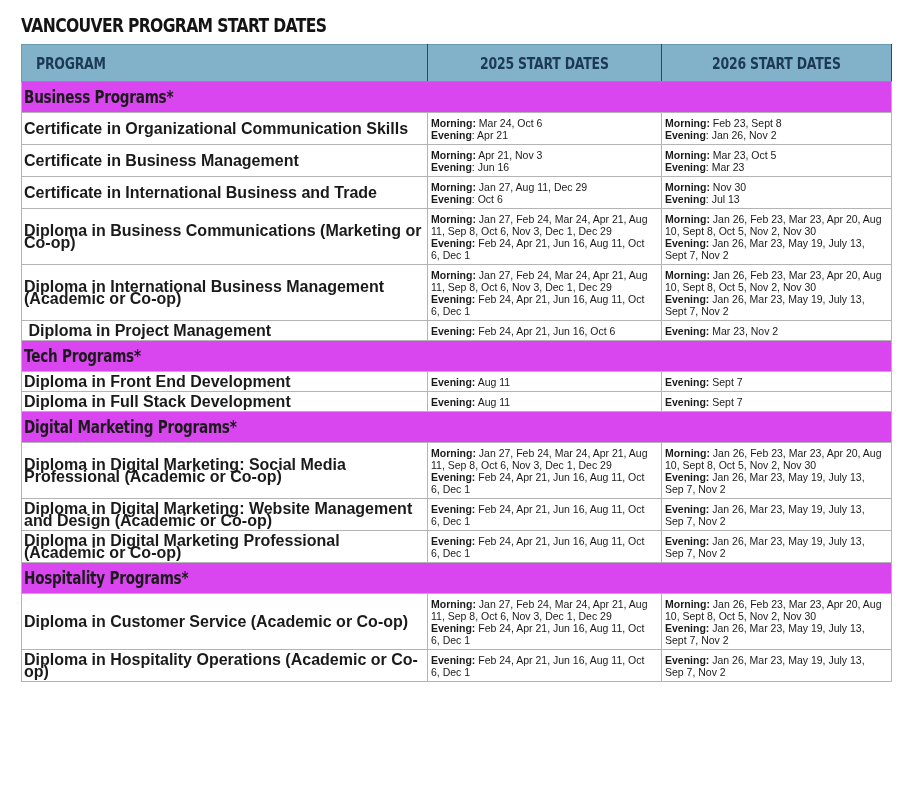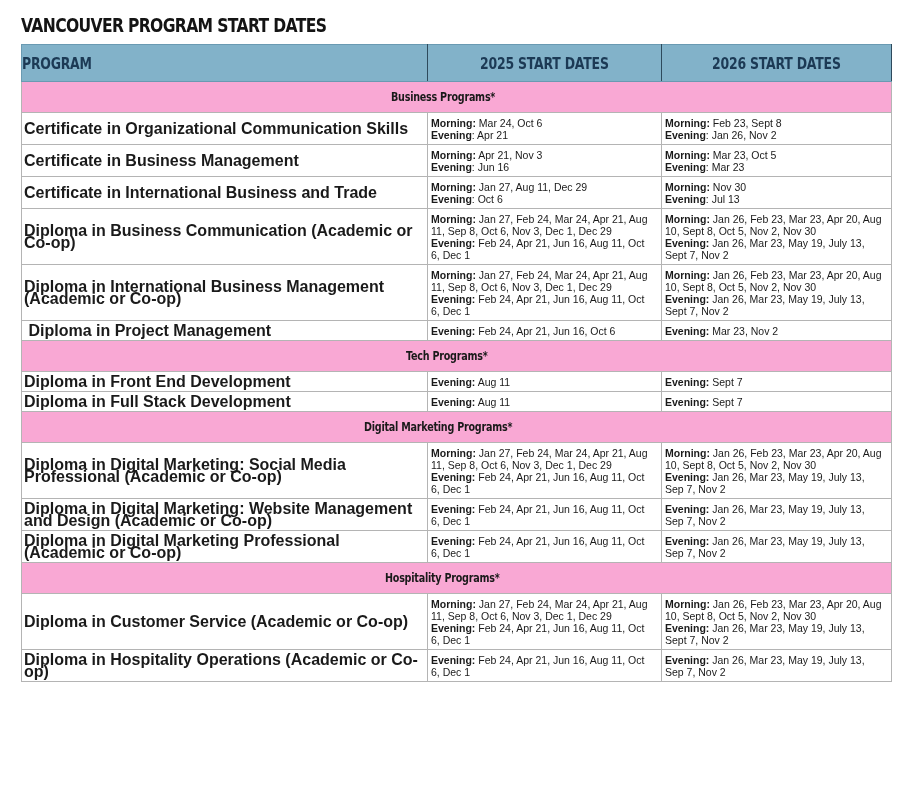--- a/index.html
+++ b/index.html
@@ -4,25 +4,25 @@
 <style>
   html, body { margin: 0; padding: 0; background: #ffffff; }
   body { width: 909px; height: 809px; position: relative; overflow: hidden; font-family: "Liberation Sans", sans-serif; color: #1a1a1a; }
   .title { position: absolute; left: 21px; top: 14px; font-family: "DejaVu Sans", sans-serif; font-weight: bold; font-size: 19px; letter-spacing: -0.8px; transform: scaleX(0.82); transform-origin: left center; color: #141414; }
   table { position: absolute; left: 21px; top: 44px; width: 870px; border-collapse: collapse; table-layout: fixed; }
   col.c1 { width: 406px; }
   col.c2 { width: 234px; }
   col.c3 { width: 230px; }
   th { background: #82b2c9; color: #1c3a55; font-family: "DejaVu Sans", sans-serif; font-weight: bold; font-size: 16px; height: 36px; border: 1px solid #6a9ab2; border-right: 1px solid #2e4a5c; padding: 0; }
   th .t { display: inline-block; transform: scaleX(0.78); letter-spacing: -0.3px; }
-  th.left { text-align: left; padding-left: 0; }
+  th.left { text-align: left; padding-left: 14px; }
   th.left .t { transform-origin: left center; }
   th.center { text-align: center; }
   td { border: 1px solid #b4b4b4; padding: 3px 3px; vertical-align: middle; font-size: 10.5px; line-height: 12px; }
-  tr.section td { background: #f9a8d4; height: 22px; font-family: "DejaVu Sans", sans-serif; font-weight: bold; font-size: 12px; padding: 4px 2px; text-align: center; }
+  tr.section td { background: #d946ef; height: 22px; font-family: "DejaVu Sans", sans-serif; font-weight: bold; font-size: 17px; padding: 4px 2px; }
   tr.section td .t { display: inline-block; transform: scaleX(0.8); transform-origin: left center; letter-spacing: -0.3px; }
   td.prog { font-weight: bold; font-size: 16px; padding-left: 2px; }
   td.dates { padding: 4px 8px 3px 3px; }
   .line b { font-weight: bold; }
   .line { display: block; }
 </style>
 </head>
 <body>
 
 <div class="title">VANCOUVER PROGRAM START DATES</div>
@@ -71,21 +71,21 @@
         <td class="dates">
           <span class="line"><b>Morning:</b><span> Jan 27, Aug 11, Dec 29</span></span>
           <span class="line"><b>Evening</b><span>: Oct 6</span></span>
         </td>
         <td class="dates">
           <span class="line"><b>Morning:</b><span>  Nov 30</span></span>
           <span class="line"><b>Evening</b><span>: Jul 13</span></span>
         </td>
       </tr>
       <tr>
-        <td class="prog" style="white-space: pre-wrap;">Diploma in Business Communication (Academic or  Co-op)</td>
+        <td class="prog" style="white-space: pre-wrap;">Diploma in Business Communications (Marketing or  Co-op)</td>
         <td class="dates">
           <span class="line"><b>Morning:</b><span> Jan 27, Feb 24, Mar 24, Apr 21, Aug 11, Sep 8, Oct 6, Nov 3, Dec 1, Dec 29</span></span>
           <span class="line"><b>Evening:</b><span> Feb 24, Apr 21, Jun 16,  Aug 11, Oct 6, Dec 1</span></span>
         </td>
         <td class="dates">
           <span class="line"><b>Morning:</b><span> Jan 26, Feb 23, Mar 23, Apr 20, Aug 10, Sept 8, Oct 5, Nov 2, Nov 30</span></span>
           <span class="line"><b>Evening:</b><span> Jan 26, Mar 23, May 19, July 13, Sept 7, Nov 2</span></span>
         </td>
       </tr>
       <tr>

